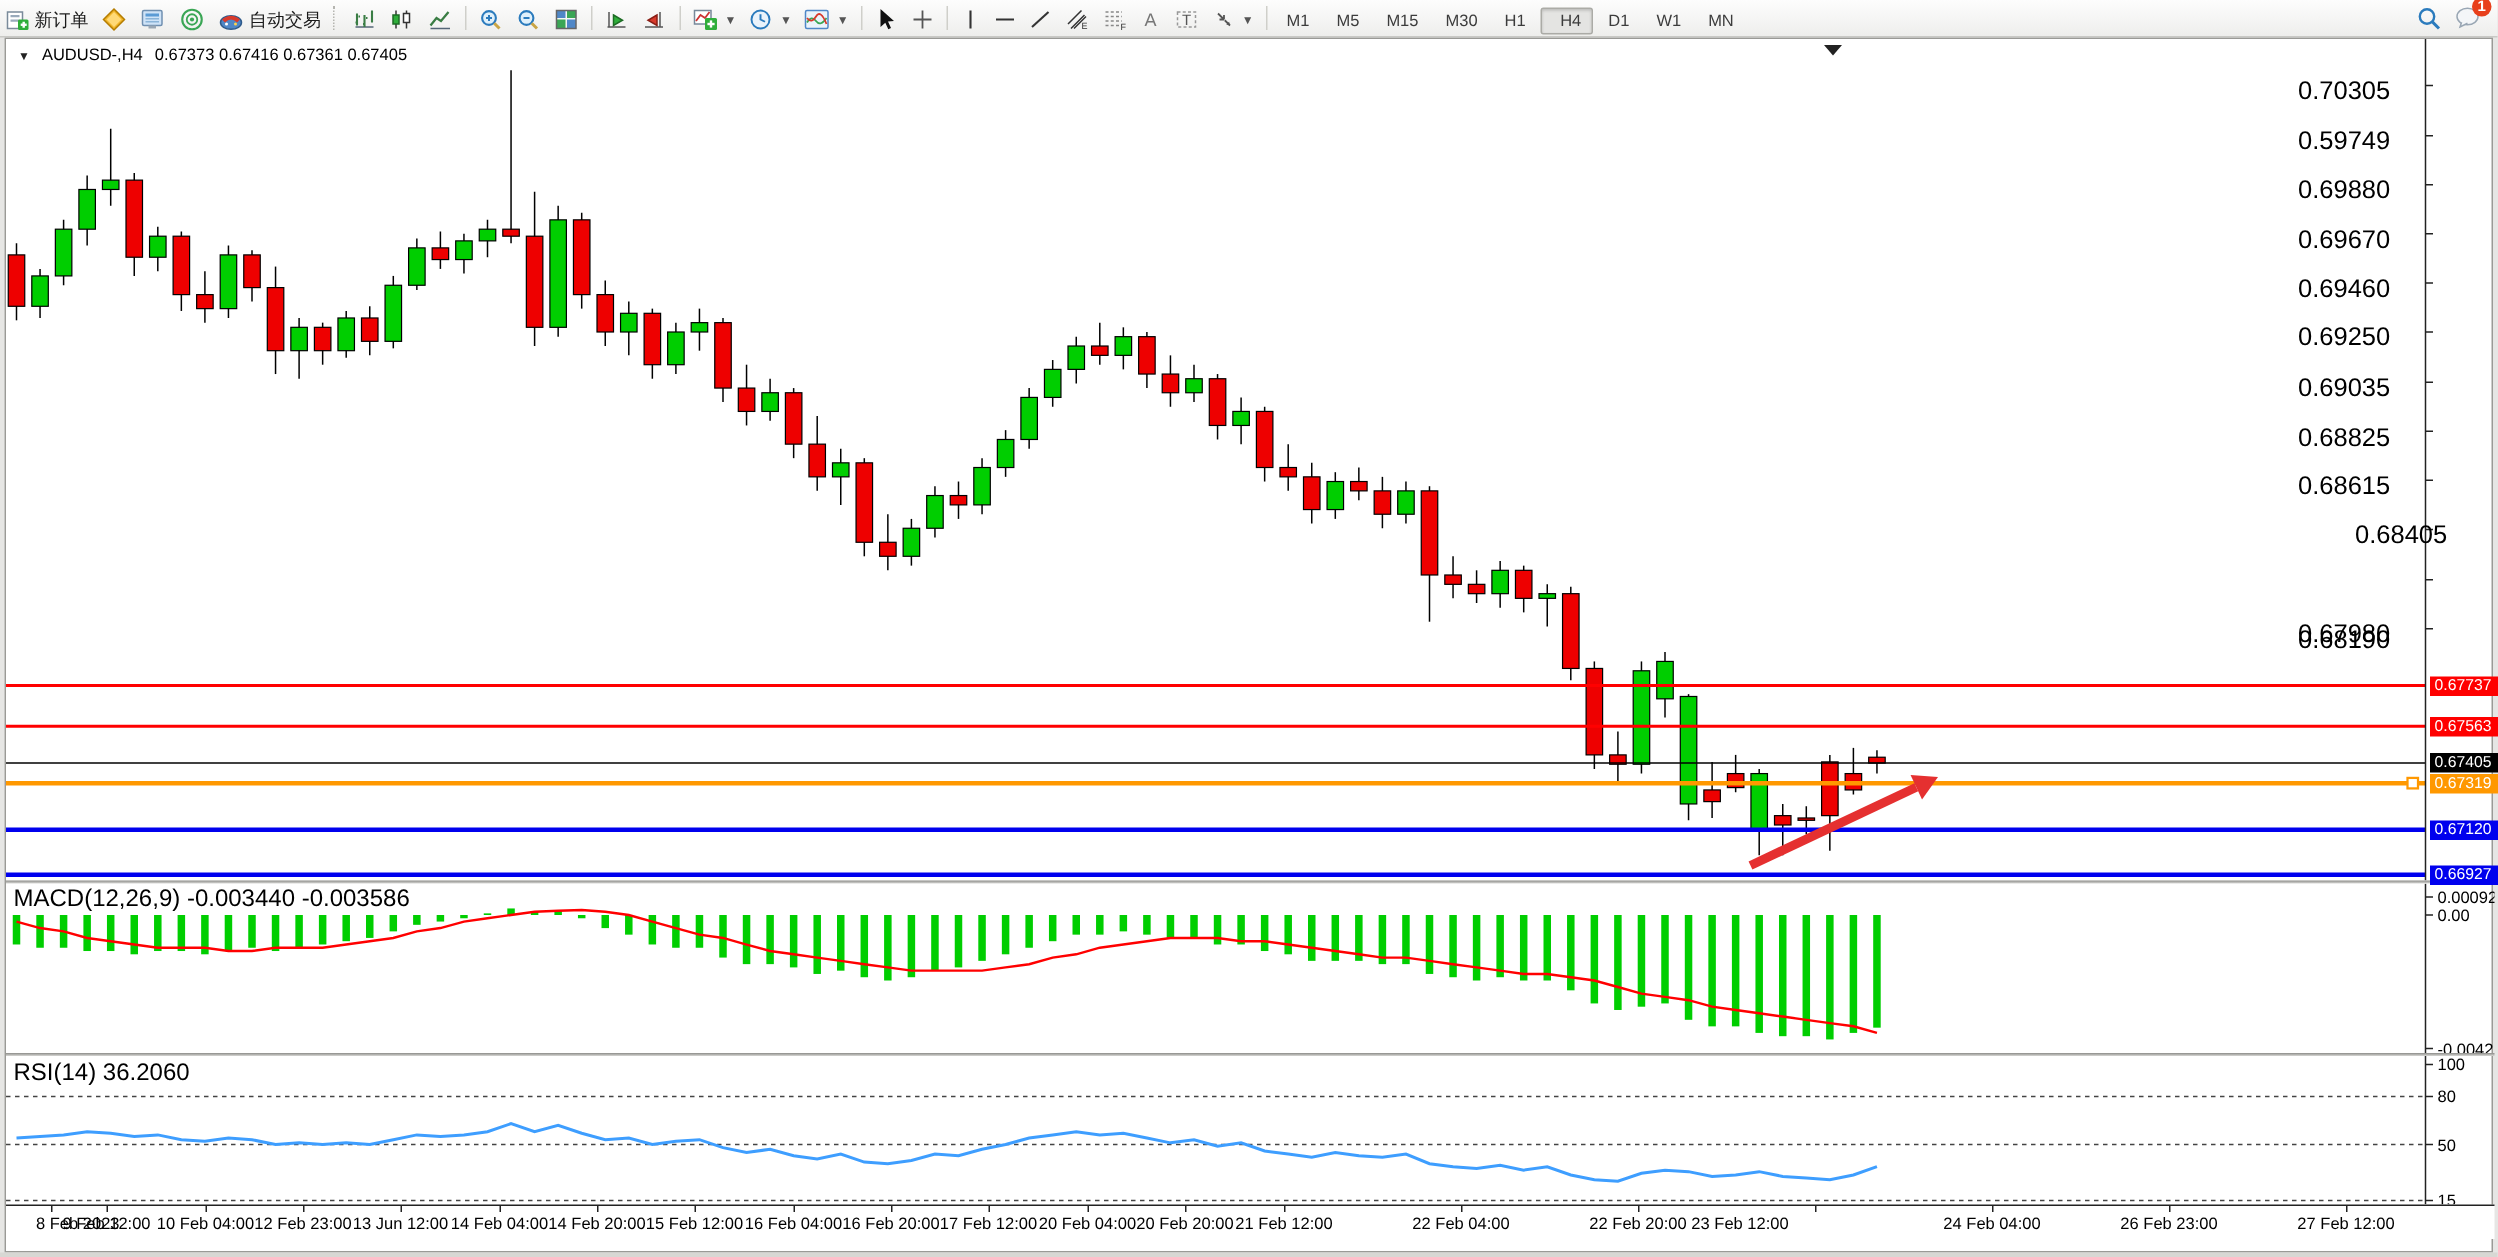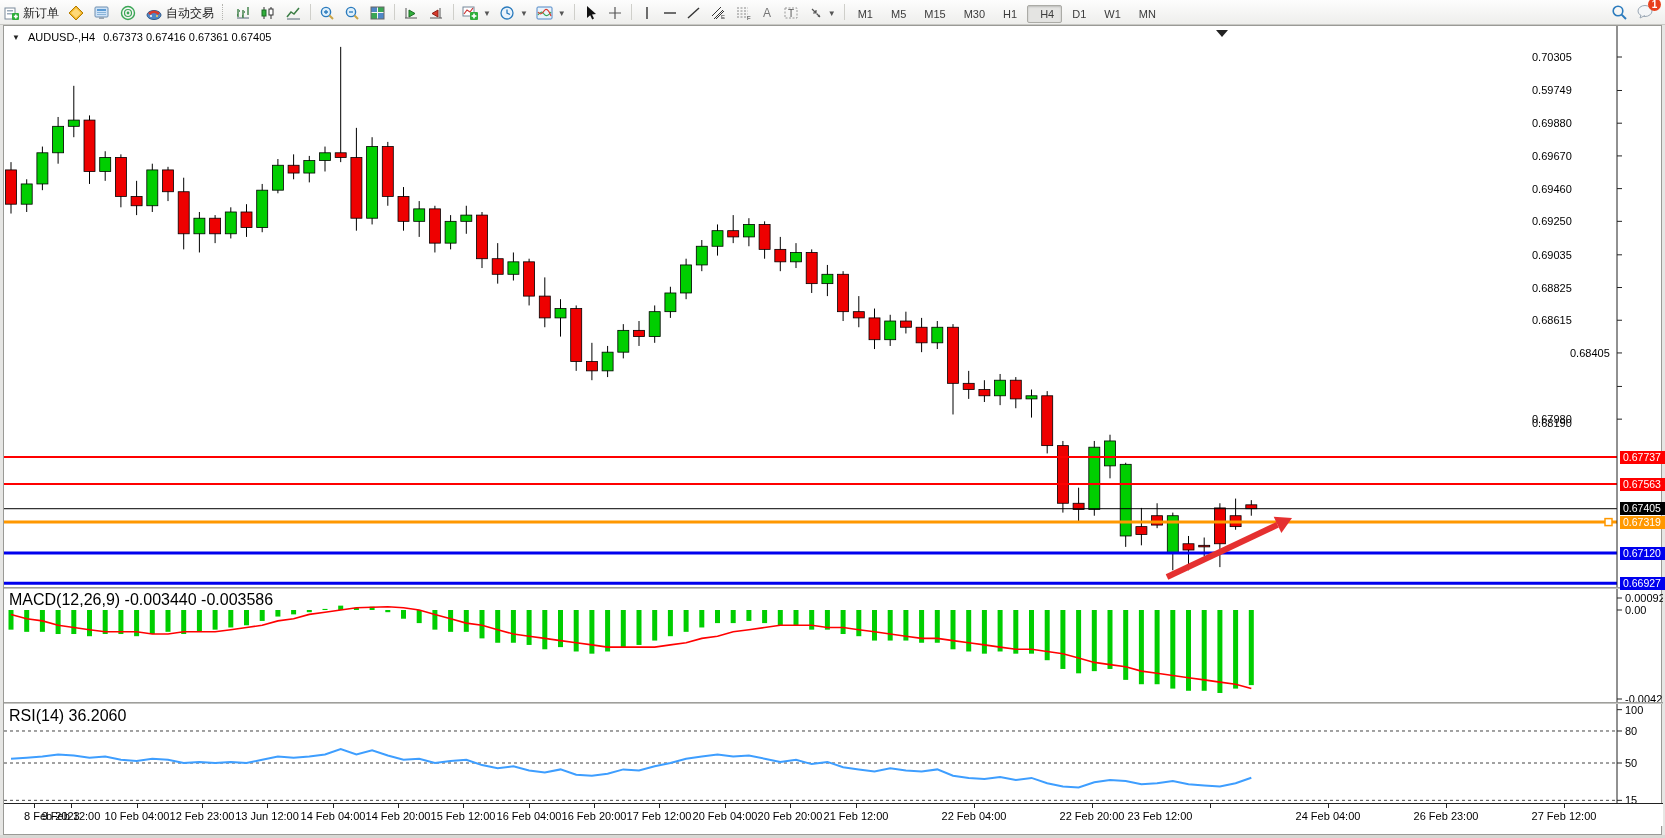--- a/index.html
+++ b/index.html
@@ -23,21 +23,21 @@
   
   #win{position:absolute;left:3px;top:25px;width:1659px;height:810px;background:#fff;
     border:1px solid #9a9a96;box-sizing:border-box;}
   #title{position:absolute;left:8px;top:5px;display:flex;gap:8px;align-items:center;
     font-size:11px;color:#000;z-index:30;}
   #title .tri{font-size:8px;color:#222;}
   .pane{position:absolute;left:0;}
   .pane-label{position:absolute;left:5px;font-size:16px;color:#000;z-index:25;}
   .axis-badge{position:absolute;left:1616px;width:47px;height:13px;font-size:10.5px;
     color:#fff;line-height:13px;padding-left:3px;z-index:28;}
-  .axis-tick-label{position:absolute;left:1528px;font-size:11px;color:#000;z-index:5;}
+  .axis-tick-label{position:absolute;left:1528px;font-size:17px;color:#000;z-index:5;}
   .divider{position:absolute;left:0;width:1659px;height:2px;
     background:linear-gradient(#8b8b88,#d8d8d5);z-index:26;}
   #timeaxis{position:absolute;left:0;top:777px;width:1659px;height:22px;border-top:1px solid #222;
     background:#fff;font-size:11px;color:#000;}
   .t-label{position:absolute;top:6px;white-space:nowrap;}
   .t-tick{position:absolute;top:0;width:1px;height:4px;background:#222;}
   #bottomstrip{position:absolute;left:0;top:835px;width:1665px;height:3px;background:#d8d8d4;}
 </style>
 </head>
 <body>

